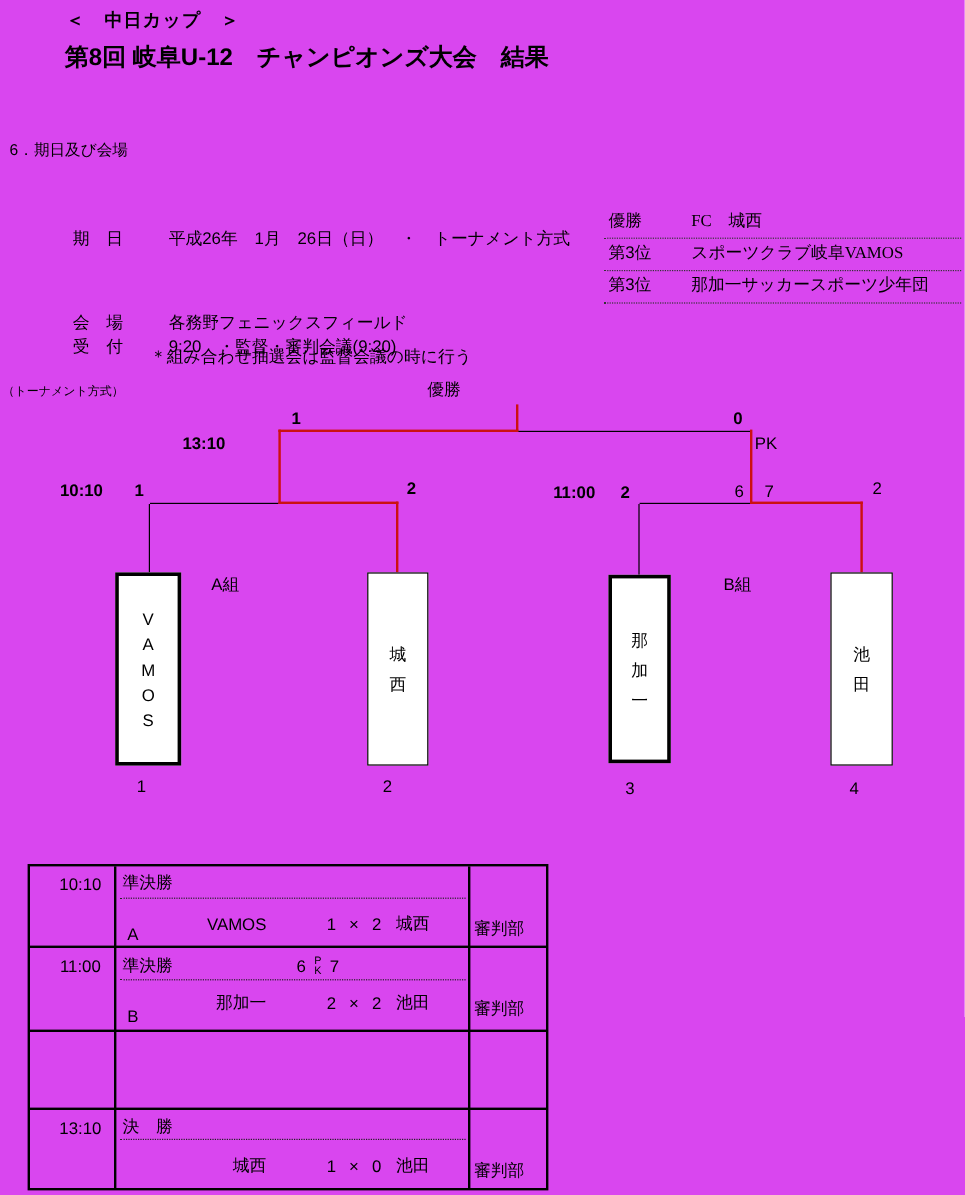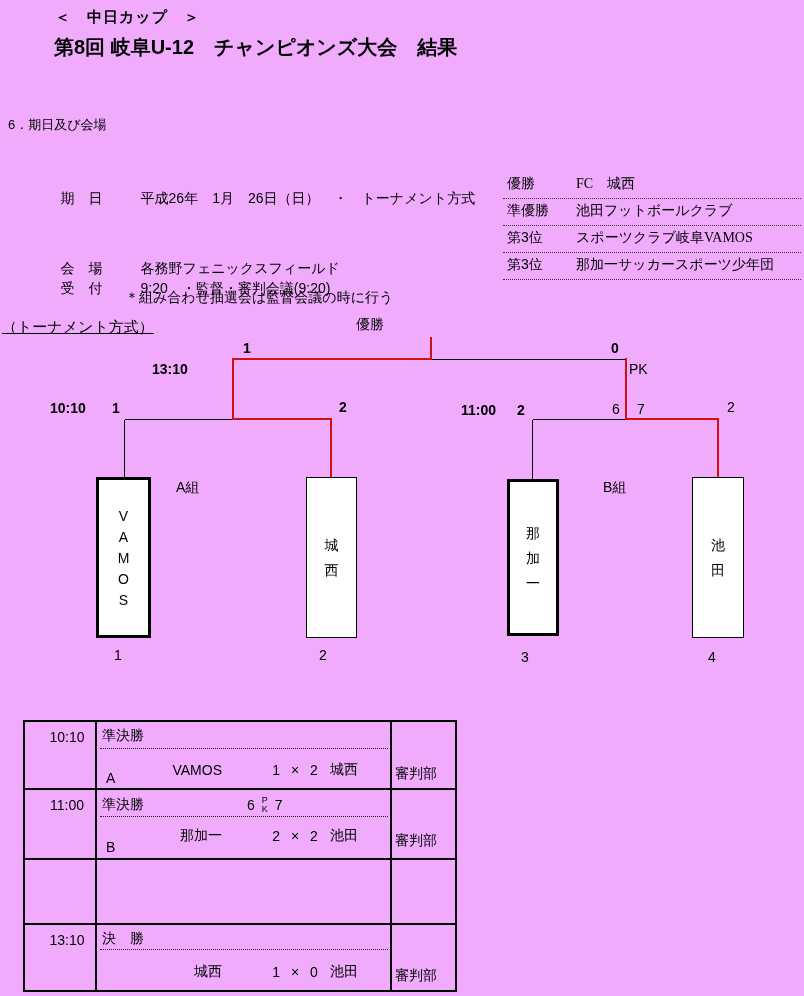--- a/index.html
+++ b/index.html
@@ -1,27 +1,27 @@
 <!DOCTYPE html>
 <html><head>
 <meta charset="utf-8">
 <style>
   html,body{margin:0;padding:0;background:#fff;}
   #page{
-    position:relative;width:804px;height:996px;background:#f0abfc;
+    position:relative;width:804px;height:996px;background:#d946ef;
     font-family:"Liberation Sans","DejaVu Sans",sans-serif;
     color:#000;overflow:hidden;
   }
   .abs{position:absolute;}
   .pre{white-space:pre;}
   .b{font-weight:bold;}
   .line{position:absolute;background:#000;}
   .line.red{background:#cc1111;}
   .lbl{position:absolute;font-size:14px;white-space:pre;line-height:15px;}
-  .lbl13{font-size:15px;text-decoration:underline;}
+  .lbl13{font-size:10px;}
   
   .cup-title{left:55px;top:8px;font-size:15px;font-weight:bold;letter-spacing:1px;}
   .main-title{left:54px;top:34px;font-size:20px;font-weight:bold;}
   .sec-head{left:8px;top:116px;font-size:13px;}
   
   .info-row{position:absolute;left:45px;font-size:14px;white-space:pre;line-height:16px;}
   .info-label{display:inline-block;width:80px;}
   .info-note{position:absolute;left:125px;top:289px;font-size:14px;white-space:pre;}
   
   .standings{position:absolute;left:503px;top:172px;width:298px;}
@@ -67,24 +67,20 @@
   </div>
   <div class="info-row" style="top:264px">
     <span class="info-label">受　付</span><span>9:20　・監督・審判会議(9:20)</span>
   </div>
   <div class="info-note">＊組み合わせ抽選会は監督会議の時に行う</div>
 
   <div class="standings">
     <div class="standing-row">
       <span class="standing-rank">優勝</span>
       <span class="standing-team">FC　城西</span>
-    </div>
-    <div class="standing-row">
-      <span class="standing-rank">準優勝</span>
-      <span class="standing-team">池田フットボールクラブ</span>
     </div>
     <div class="standing-row">
       <span class="standing-rank">第3位</span>
       <span class="standing-team">スポーツクラブ岐阜VAMOS</span>
     </div>
     <div class="standing-row">
       <span class="standing-rank">第3位</span>
       <span class="standing-team">那加一サッカースポーツ少年団</span>
     </div>
   </div>

